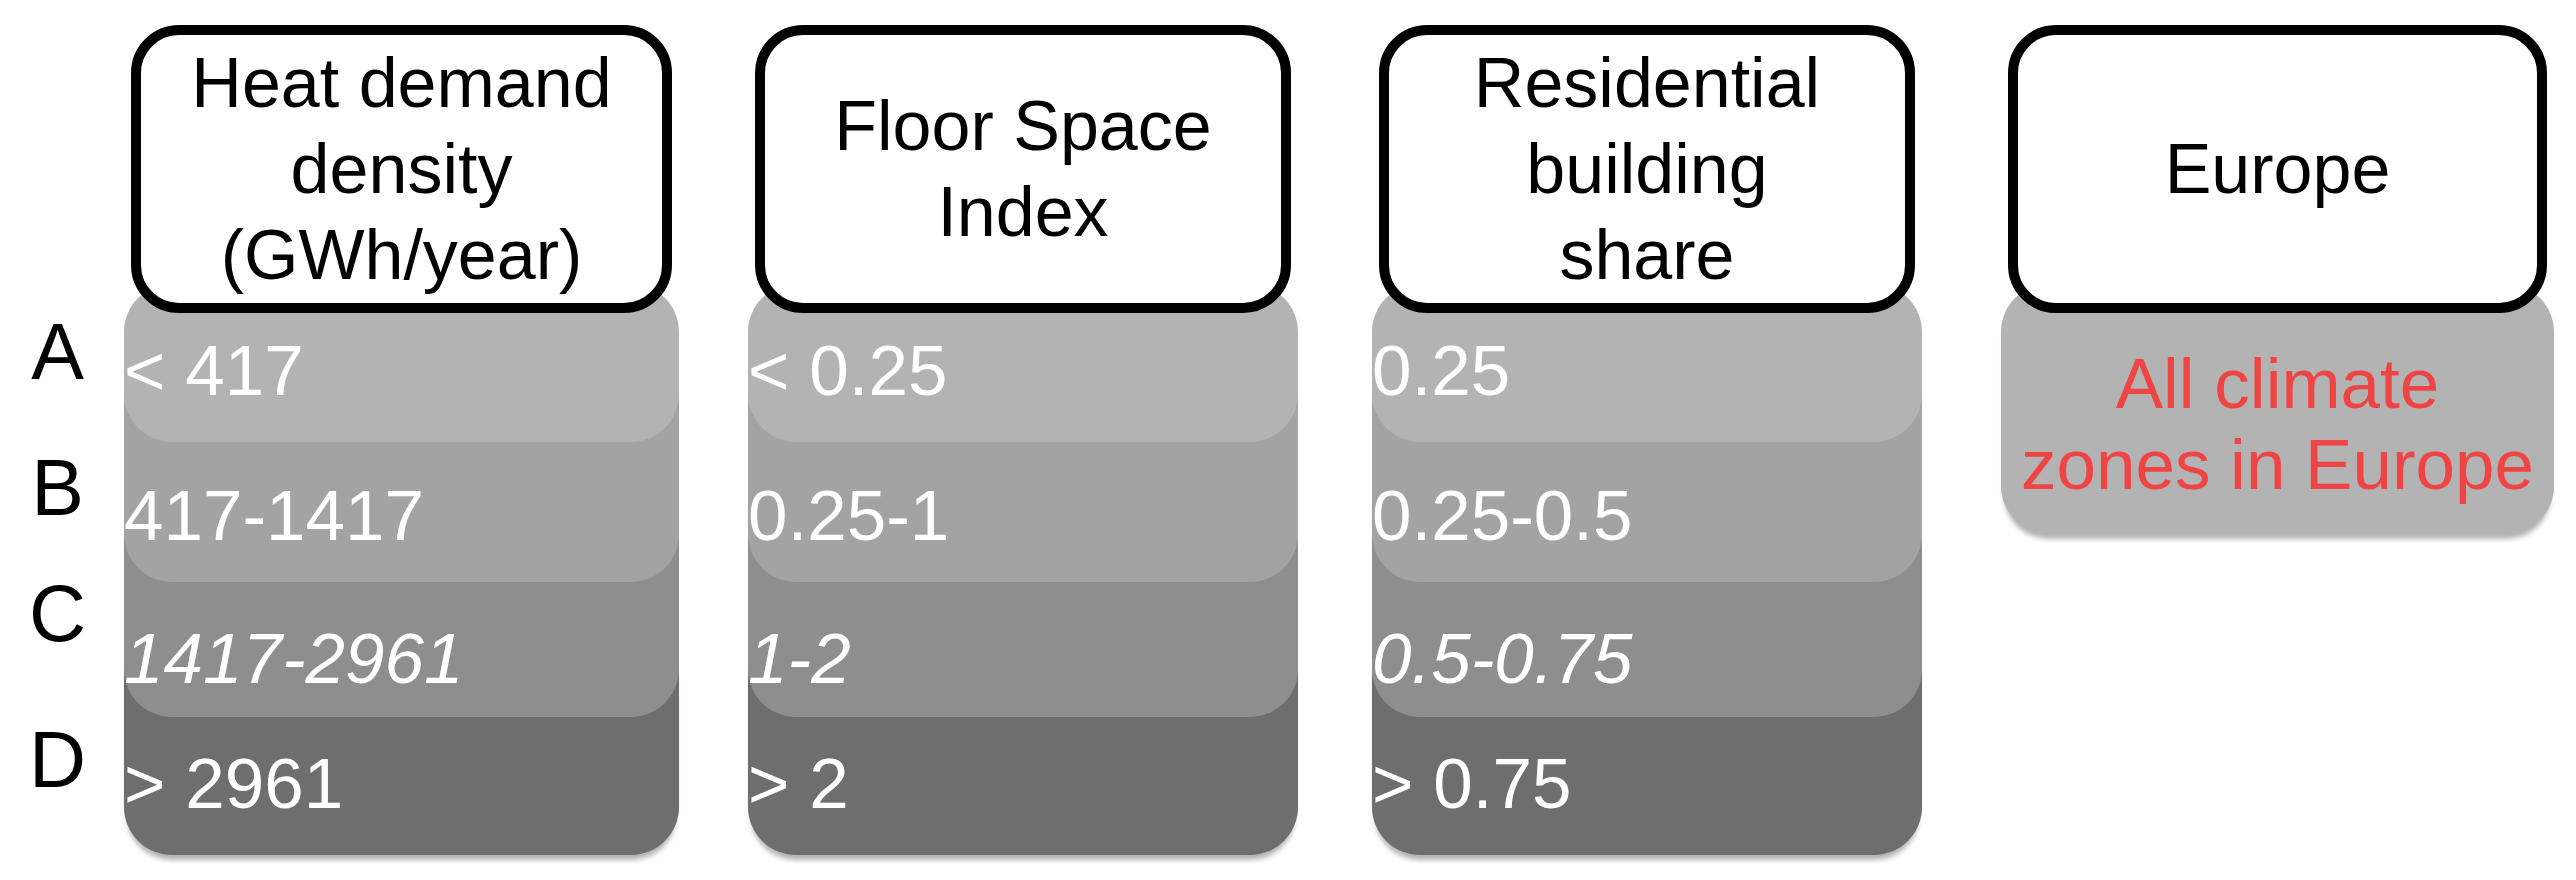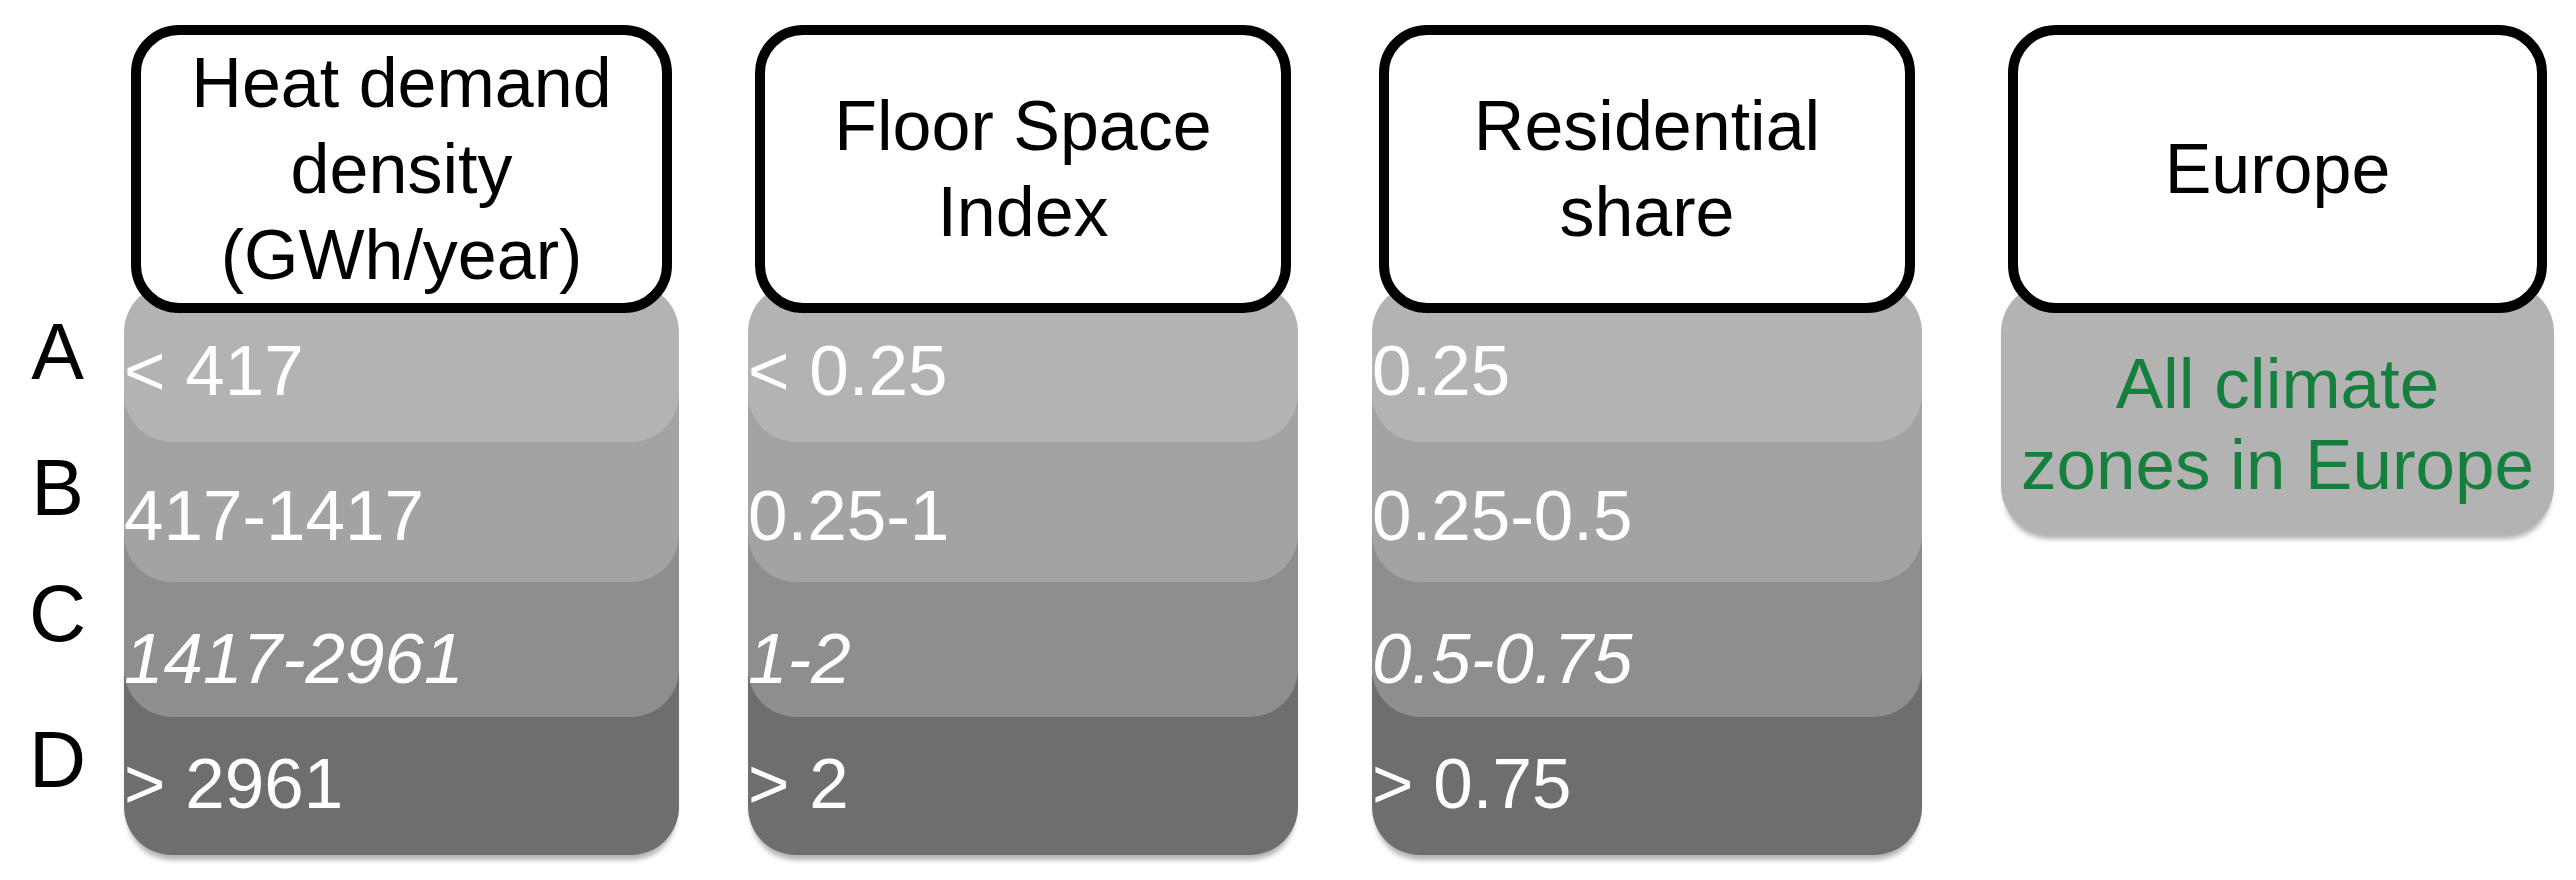--- a/index.html
+++ b/index.html
@@ -32,21 +32,21 @@
 
   .val{
     position:absolute;left:0;right:0;height:79px;line-height:79px;
     font-size:71px;color:#ffffff;z-index:6;white-space:nowrap;
   }
   .val-a{top:331px;} .val-b{top:476px;} .val-c{top:619px;font-style:italic;} .val-d{top:744px;}
 
   .val-multi{
     position:absolute;left:0;right:0;top:313px;height:221px;z-index:6;
     display:flex;flex-direction:column;justify-content:center;align-items:center;
-    font-size:71px;line-height:81px;color:#15803d;text-align:center;white-space:nowrap;
+    font-size:71px;line-height:81px;color:#ef4444;text-align:center;white-space:nowrap;
   }
 
   .rlabel{
     position:absolute;left:0;width:115px;height:79px;line-height:79px;
     text-align:center;font-size:79px;color:#000000;z-index:12;
   }
   .rl-a{top:312px;} .rl-b{top:448px;} .rl-c{top:574px;} .rl-d{top:720px;}
 </style>
 </head>
 <body>
@@ -89,20 +89,21 @@
     <div class="val val-d">&gt; 2</div>
   </div>
 
   <div class="col c3">
     <div class="band band-a" style="background: rgb(179, 179, 179);"></div>
     <div class="band band-b" style="background: rgb(163, 163, 163);"></div>
     <div class="band band-c" style="background: rgb(142, 142, 142);"></div>
     <div class="band band-d" style="background: rgb(110, 110, 110);"></div>
     <div class="header">
       <div>Residential</div>
+      <div>building</div>
       <div>share</div>
     </div>
     <div class="val val-a">0.25</div>
     <div class="val val-b">0.25-0.5</div>
     <div class="val val-c">0.5-0.75</div>
     <div class="val val-d">&gt; 0.75</div>
   </div>
 
   <div class="col c4">
     <div class="cell-climate" style="background: rgb(179, 179, 179);"></div>

